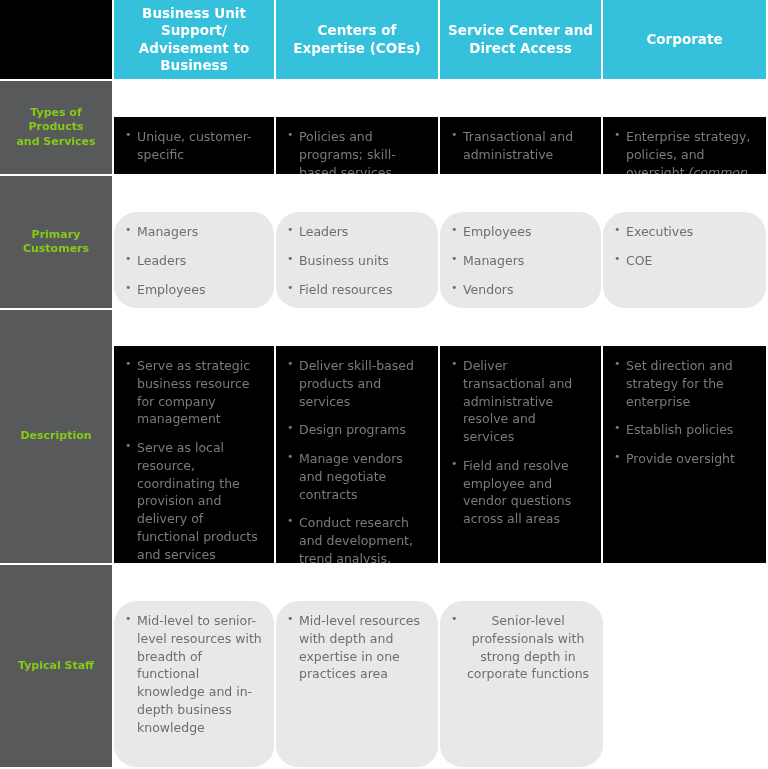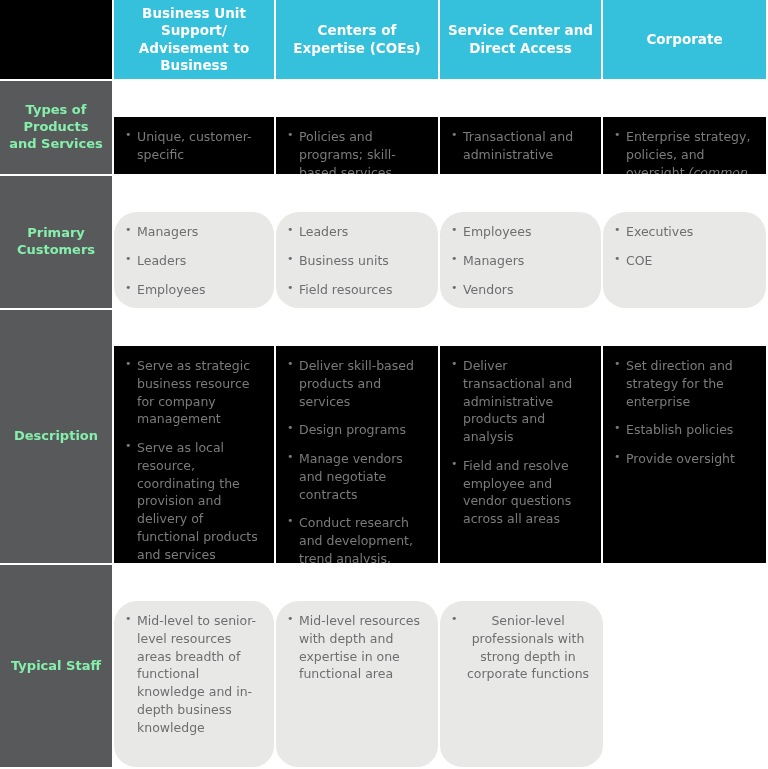--- a/index.html
+++ b/index.html
@@ -48,23 +48,23 @@
     display: flex;
     align-items: center;
     justify-content: center;
     text-align: center;
     padding: 4px 8px;
   }
 
   
   .rowhead {
     background: #58595b;
-    color: #86efac;
+    color: #84cc16;
     font-weight: bold;
-    font-size: 13px;
+    font-size: 11px;
     line-height: 1.3;
     display: flex;
     align-items: center;
     justify-content: center;
     text-align: center;
     padding: 4px 6px;
   }
 
   
   .body-cell {
@@ -186,42 +186,42 @@
     <div class="cell body-cell dark">
       <ul class="bullets">
         <li>Deliver skill-based products and services</li>
         <li>Design programs</li>
         <li>Manage vendors and negotiate contracts</li>
         <li>Conduct research and development, trend analysis, leading practices identification</li>
       </ul>
     </div>
     <div class="cell body-cell dark">
       <ul class="bullets">
-        <li>Deliver transactional and administrative products and analysis</li>
+        <li>Deliver transactional and administrative resolve and services</li>
         <li>Field and resolve employee and vendor questions across all areas</li>
       </ul>
     </div>
     <div class="cell body-cell dark">
       <ul class="bullets">
         <li>Set direction and strategy for the enterprise</li>
         <li>Establish policies</li>
         <li>Provide oversight</li>
       </ul>
     </div>
     <div class="cell rowhead">
       <span>Typical Staff</span>
     </div>
     <div class="cell body-cell light">
       <ul class="bullets">
-        <li>Mid-level to senior-level resources areas breadth of functional knowledge and in-depth business knowledge</li>
-      </ul>
-    </div>
-    <div class="cell body-cell light">
-      <ul class="bullets">
-        <li>Mid-level resources with depth and expertise in one functional area</li>
+        <li>Mid-level to senior-level resources with breadth of functional knowledge and in-depth business knowledge</li>
+      </ul>
+    </div>
+    <div class="cell body-cell light">
+      <ul class="bullets">
+        <li>Mid-level resources with depth and expertise in one practices area</li>
       </ul>
     </div>
     <div class="cell body-cell light">
       <ul class="bullets">
         <li>Senior-level professionals with strong depth in corporate functions</li>
       </ul>
     </div>
   </div>
 
 </body></html>

